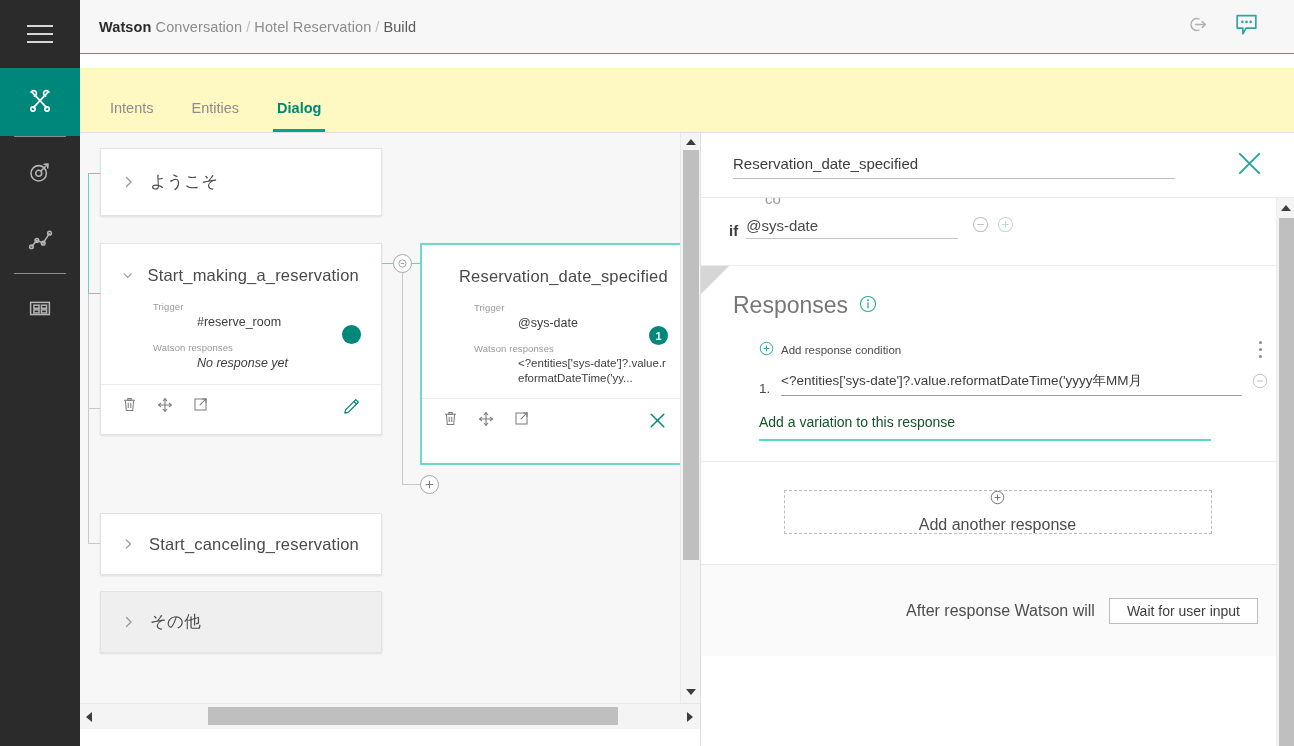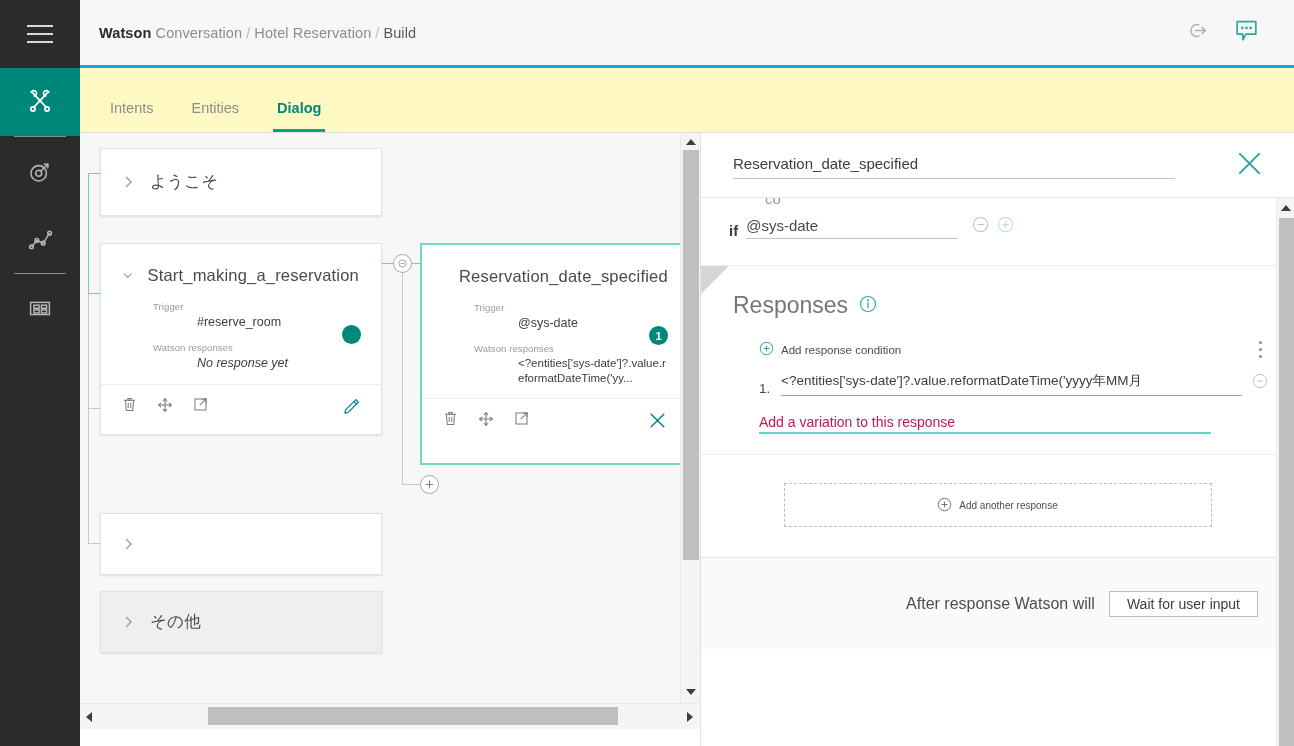--- a/index.html
+++ b/index.html
@@ -22,22 +22,22 @@
     cursor: pointer;
   }
   .rail-btn.menu { height: 68px; background: #2b2b2b; }
   .rail-btn.active { background: #00877c; }
   .rail-sep { height: 1px; background: #8d8d8d; margin: 0 14px; }
   .hamburger { width: 26px; height: 18px; display: flex; flex-direction: column; justify-content: space-between; }
   .hamburger i { display:block; height: 2px; background: #d8d8d8; width: 100%; }
 
   
   .header {
-    position: absolute; left: 80px; top: 0; width: 1214px; height: 68px;
-    background: #f7f7f7; border-bottom: 3px solid #0ea5e9;
+    position: absolute; left: 80px; top: 0; width: 1214px; height: 54px;
+    background: #f7f7f7; border-bottom: 1px solid #0ea5e9;
     display: flex; align-items: center;
   }
   .crumbs { margin-left: 19px; font-size: 14.5px; color: #8c8c8c; letter-spacing: .1px; }
   .crumbs .b { color: #2b2b2b; font-weight: bold; }
   .crumbs .sep { color: #bdbdbd; padding: 0 4px; }
   .crumbs .last { color: #5a5a5a; }
   .hdr-icons { margin-left: auto; display: flex; align-items: center; gap: 24px; padding-right: 34px; }
 
   
   .tabbar {
@@ -160,30 +160,30 @@
   .kebab i { width: 3px; height: 3px; border-radius: 50%; background: #8c8c8c; display: block; }
   .resp-line { display: flex; align-items: flex-end; margin: 14px 0 0 30px; }
   .resp-num { font-size: 13.5px; color: #4a4a4a; width: 22px; }
   .resp-text {
     flex: 1; border-bottom: 1px solid #9e9e9e; font-size: 13.5px; color: #3d3d3d;
     padding-bottom: 5px; white-space: nowrap; overflow: hidden;
   }
   .resp-minus { margin-left: 10px; padding-bottom: 3px; }
   .resp-var {
     margin: 18px 0 0 30px; border-bottom: 2px solid #5ed6c4;
-    font-size: 14px; color: #be185d; padding-bottom: 2px; width: 452px;
+    font-size: 14px; color: #14532d; padding-bottom: 9px; width: 452px;
   }
   .sect-add {
     border-top: 1px solid #ececec; padding: 28px 0 30px 0; background: #fff;
   }
   .add-box {
     margin: 0 auto; width: 428px; height: 44px;
     border: 1px dashed #bdbdbd;
     display: flex; align-items: center; justify-content: center; gap: 7px;
-    font-size: 10px; color: #4d4d4d;
+    font-size: 16px; color: #4d4d4d; flex-direction: column;
   }
   .panel-foot {
     border-top: 1px solid #e6e6e6; background: #fafafa;
     height: 92px; display: flex; align-items: center; justify-content: flex-end;
     padding-right: 36px; gap: 14px;
   }
   .foot-lbl { font-size: 16px; color: #4d4d4d; }
   .foot-btn {
     border: 1px solid #bdbdbd; background: #fff; color: #3d3d3d;
     font-size: 14px; font-family: "Liberation Sans", sans-serif;
@@ -444,20 +444,21 @@
             </svg>
         </span>
       </div>
     </div>
 
     <div class="node" style="left:20px; top:380px; width:282px; height:62px;">
       <div class="node-title">
         <svg width="12" height="12" viewBox="0 0 12 12" class="chev">
             <path d="M3.5 1.5 L8 6 L3.5 10.5" stroke="#9a9a9a" stroke-width="1.4" fill="none" stroke-linecap="round"></path>
           </svg>
+        <span>Start_canceling_reservation</span>
       </div>
     </div>
 
     <div class="node grey" style="left:20px; top:458px; width:282px; height:62px;">
       <div class="node-title">
         <svg width="12" height="12" viewBox="0 0 12 12" class="chev">
             <path d="M3.5 1.5 L8 6 L3.5 10.5" stroke="#9a9a9a" stroke-width="1.4" fill="none" stroke-linecap="round"></path>
           </svg>
         <span>その他</span>
       </div>

